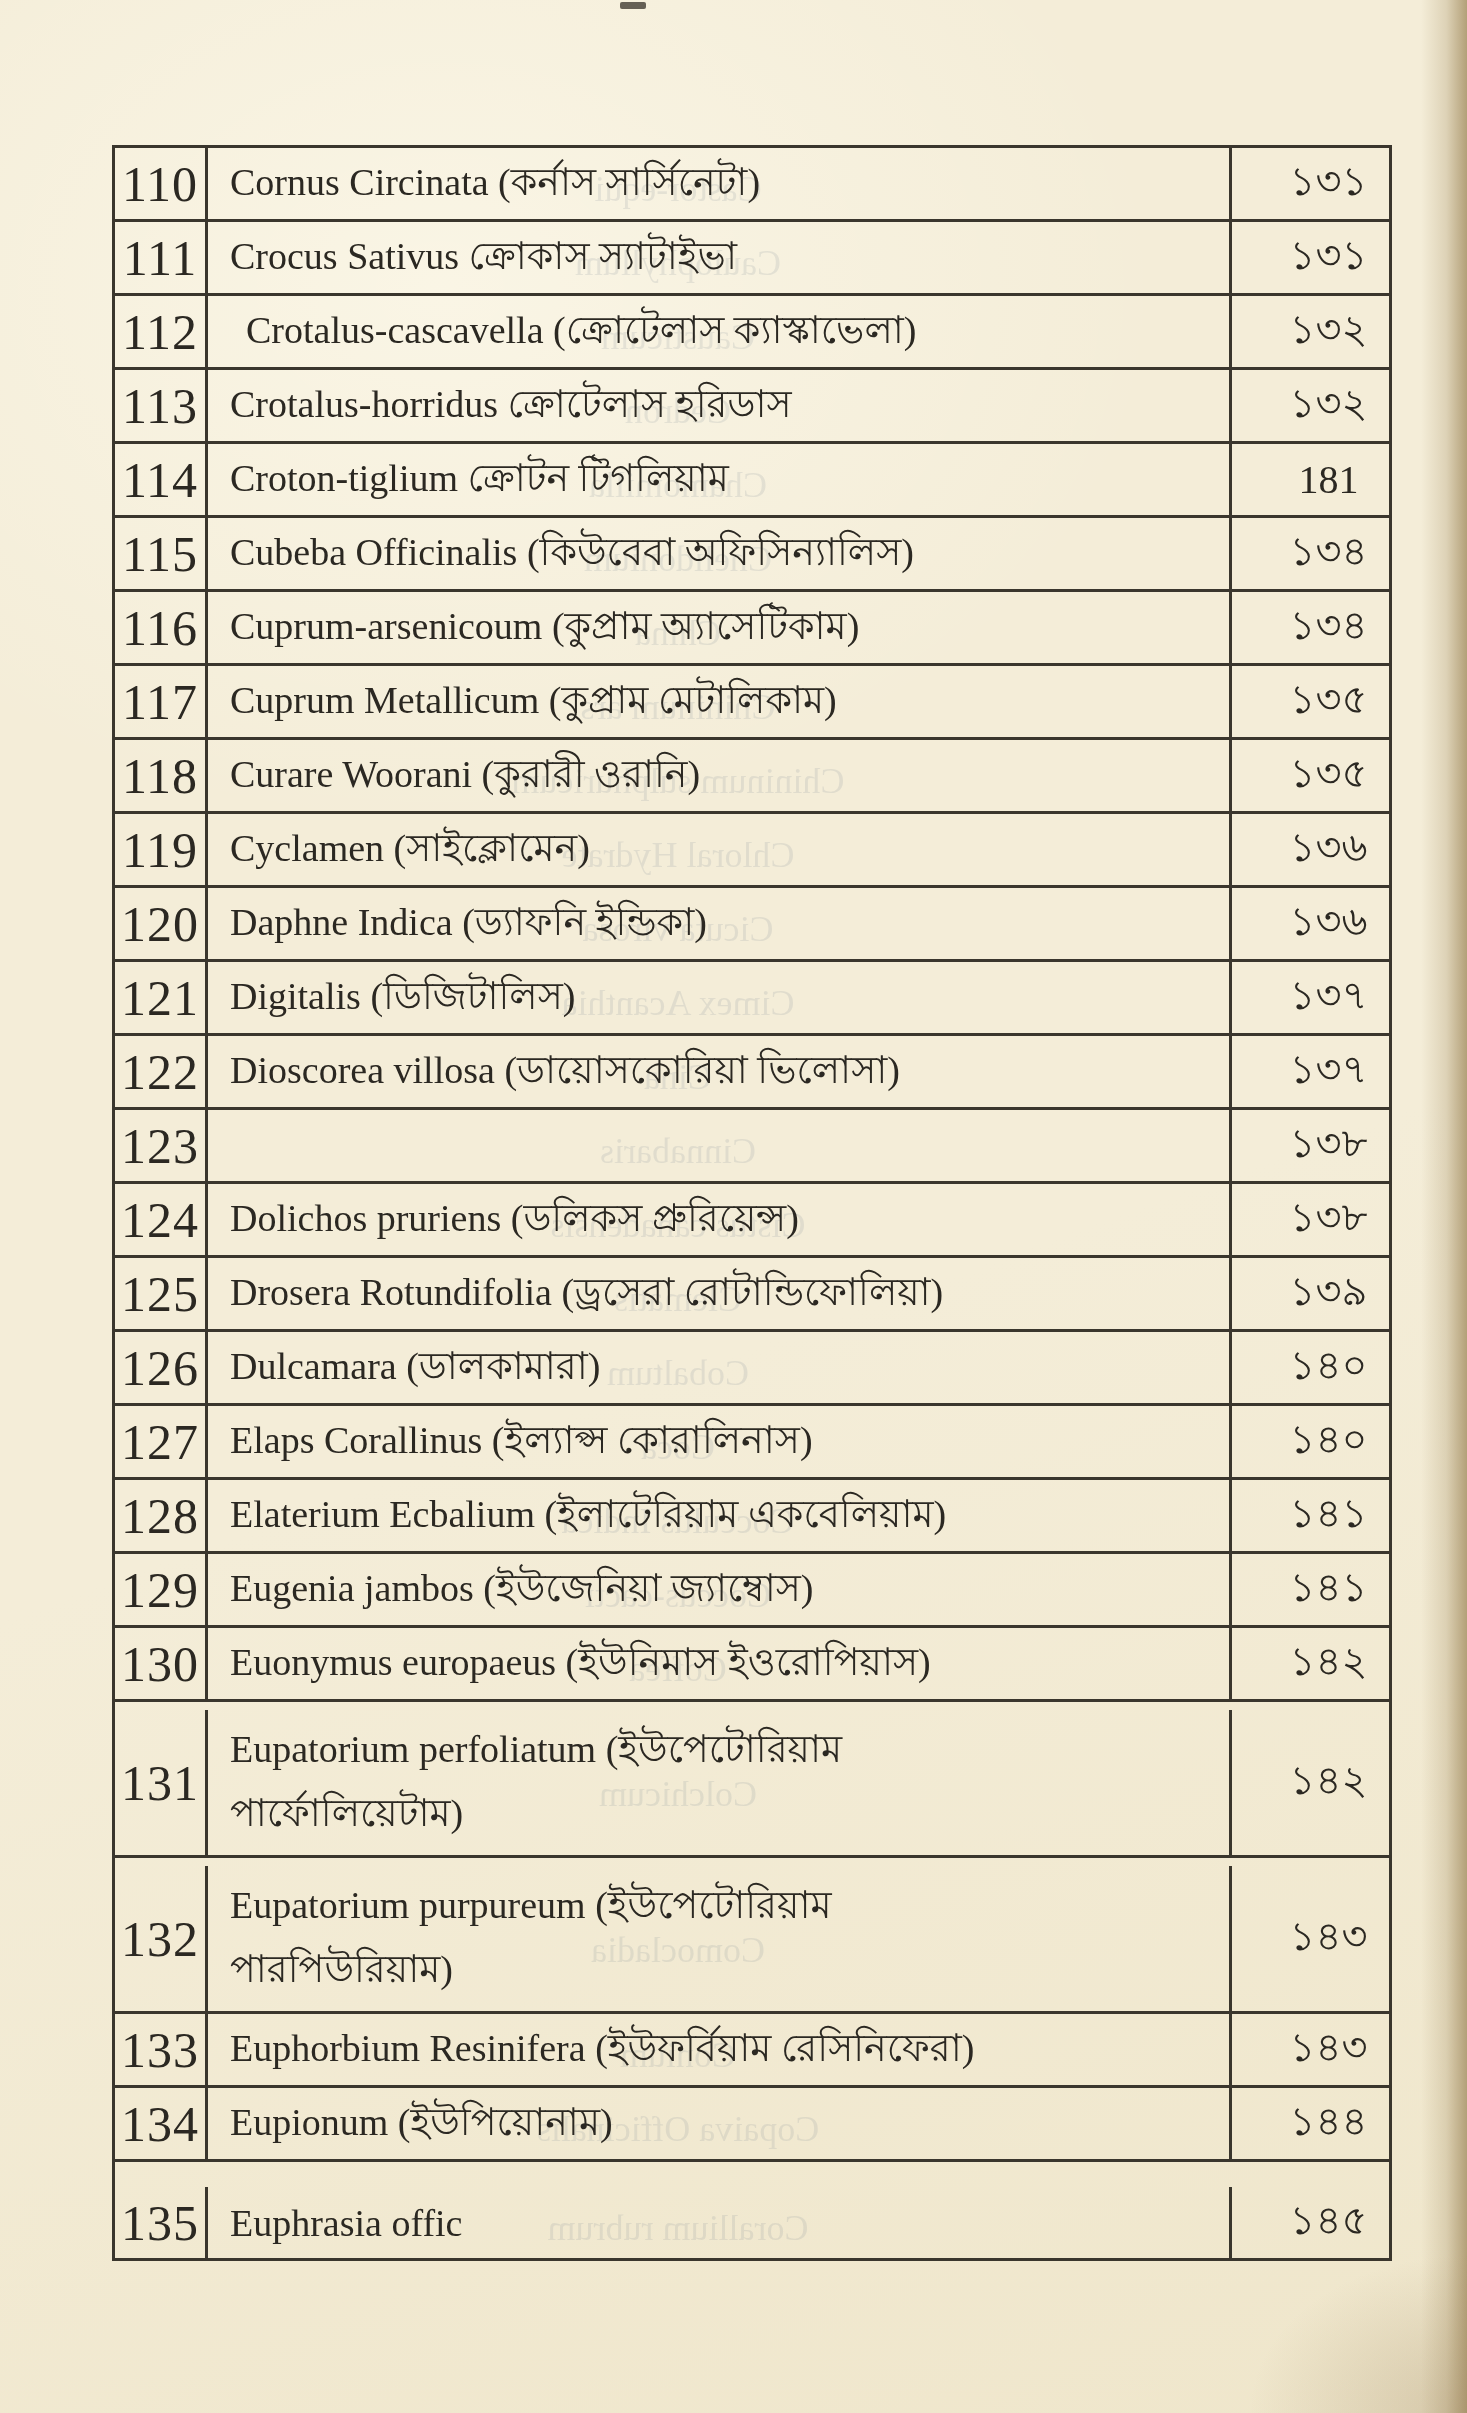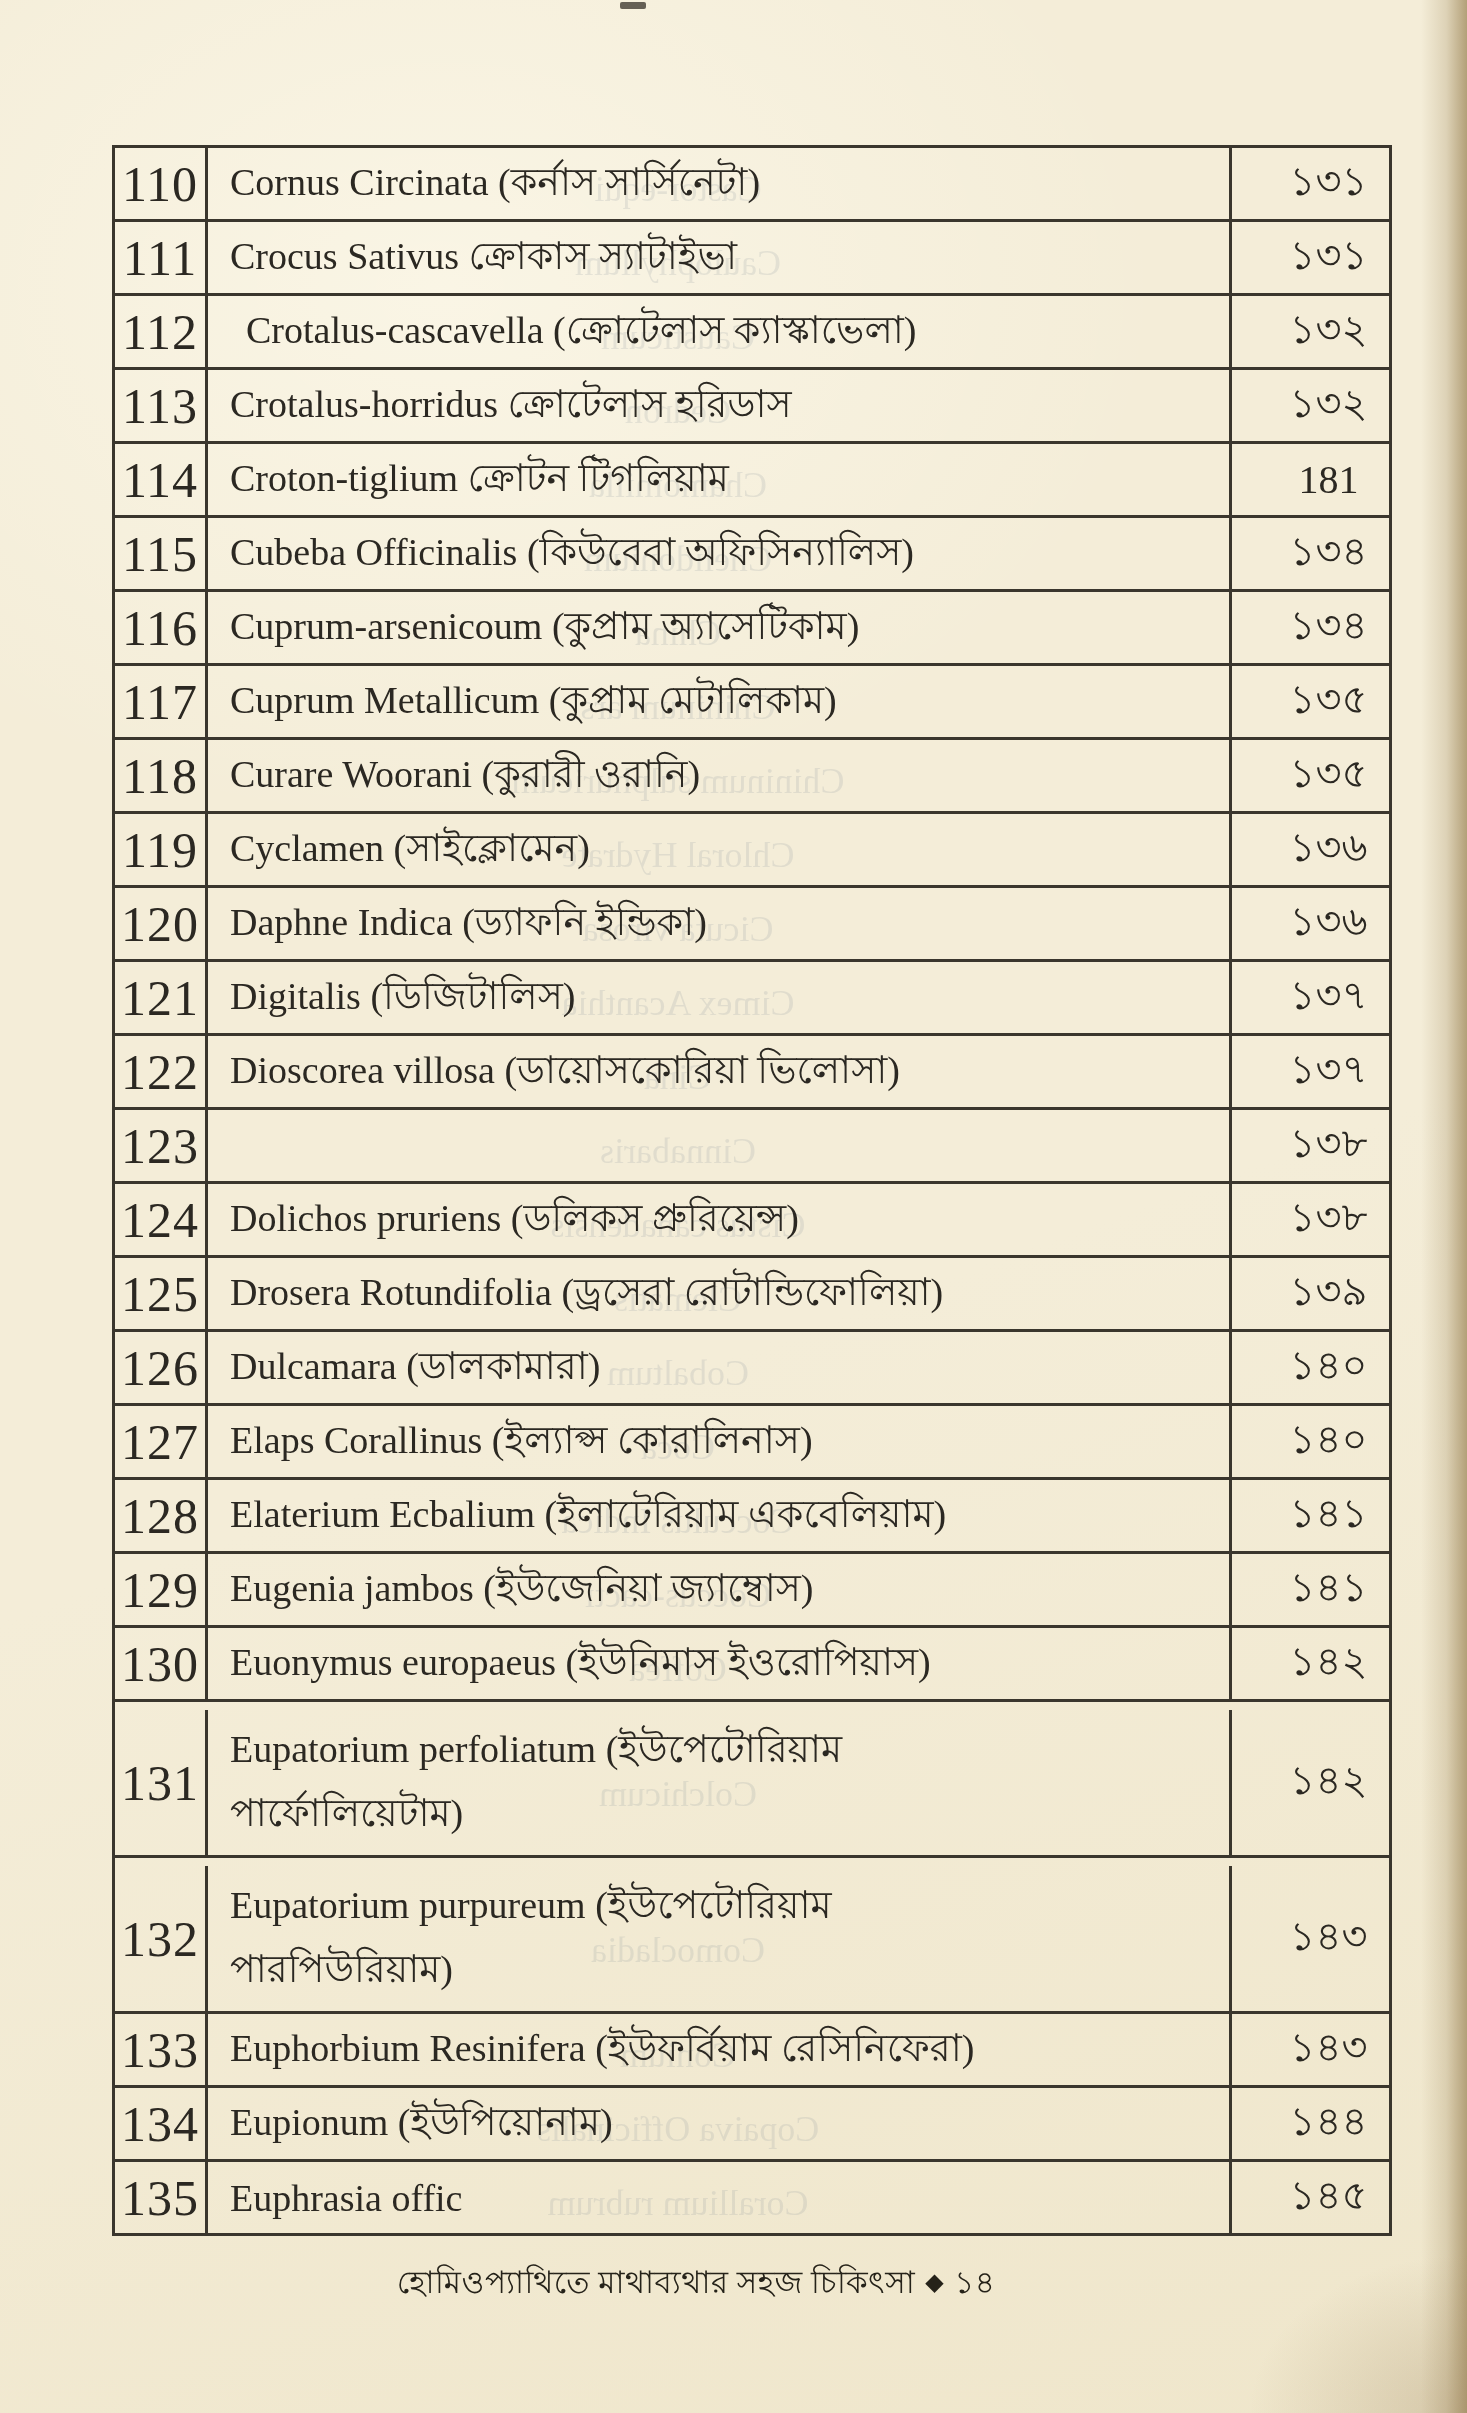--- a/index.html
+++ b/index.html
@@ -40,21 +40,21 @@
     box-sizing:border-box;
   }
   .row{
     display:grid;
     grid-template-columns:93px 1024px 1fr;
     height:71px;
     border-bottom:3px solid var(--line);
     box-sizing:content-box;
   }
   .row.tall{height:145px;margin-top:8px;}
-  .row:last-child{border-bottom:none;}
+  .row:last-child{border-bottom:none;margin-top:25px;}
   .cell{position:relative;box-sizing:border-box;}
   .c-serial{
     border-right:3px solid var(--line);
     display:flex;align-items:center;justify-content:center;
     font-size:50px;letter-spacing:1px;
   }
   .c-name{
     border-right:3px solid var(--line);
     display:flex;flex-direction:column;justify-content:center;
     padding-left:22px;padding-right:8px;
@@ -448,20 +448,17 @@
       <span class="ghost">Corallium rubrum</span>
       <span class="nm"><span>Euphrasia offic</span><span></span></span>
 
     </div>
     <div class="cell c-page">
           <span>১৪৫</span>
         </div>
   </div>
 </div>
 
-  <div class="footer">
-    <span>হোমিওপ্যাথিতে মাথাব্যথার সহজ চিকিৎসা</span><span class="diamond">◆</span><span>১৪</span>
-  </div>
 
   <div class="edge-shade"></div>
   <div class="edge-shade-bottom"></div>
   <div class="speck" style="left:620px;top:2px;width:26px;height:7px;opacity:.8;"></div>
 </div>
 
 </body></html>

